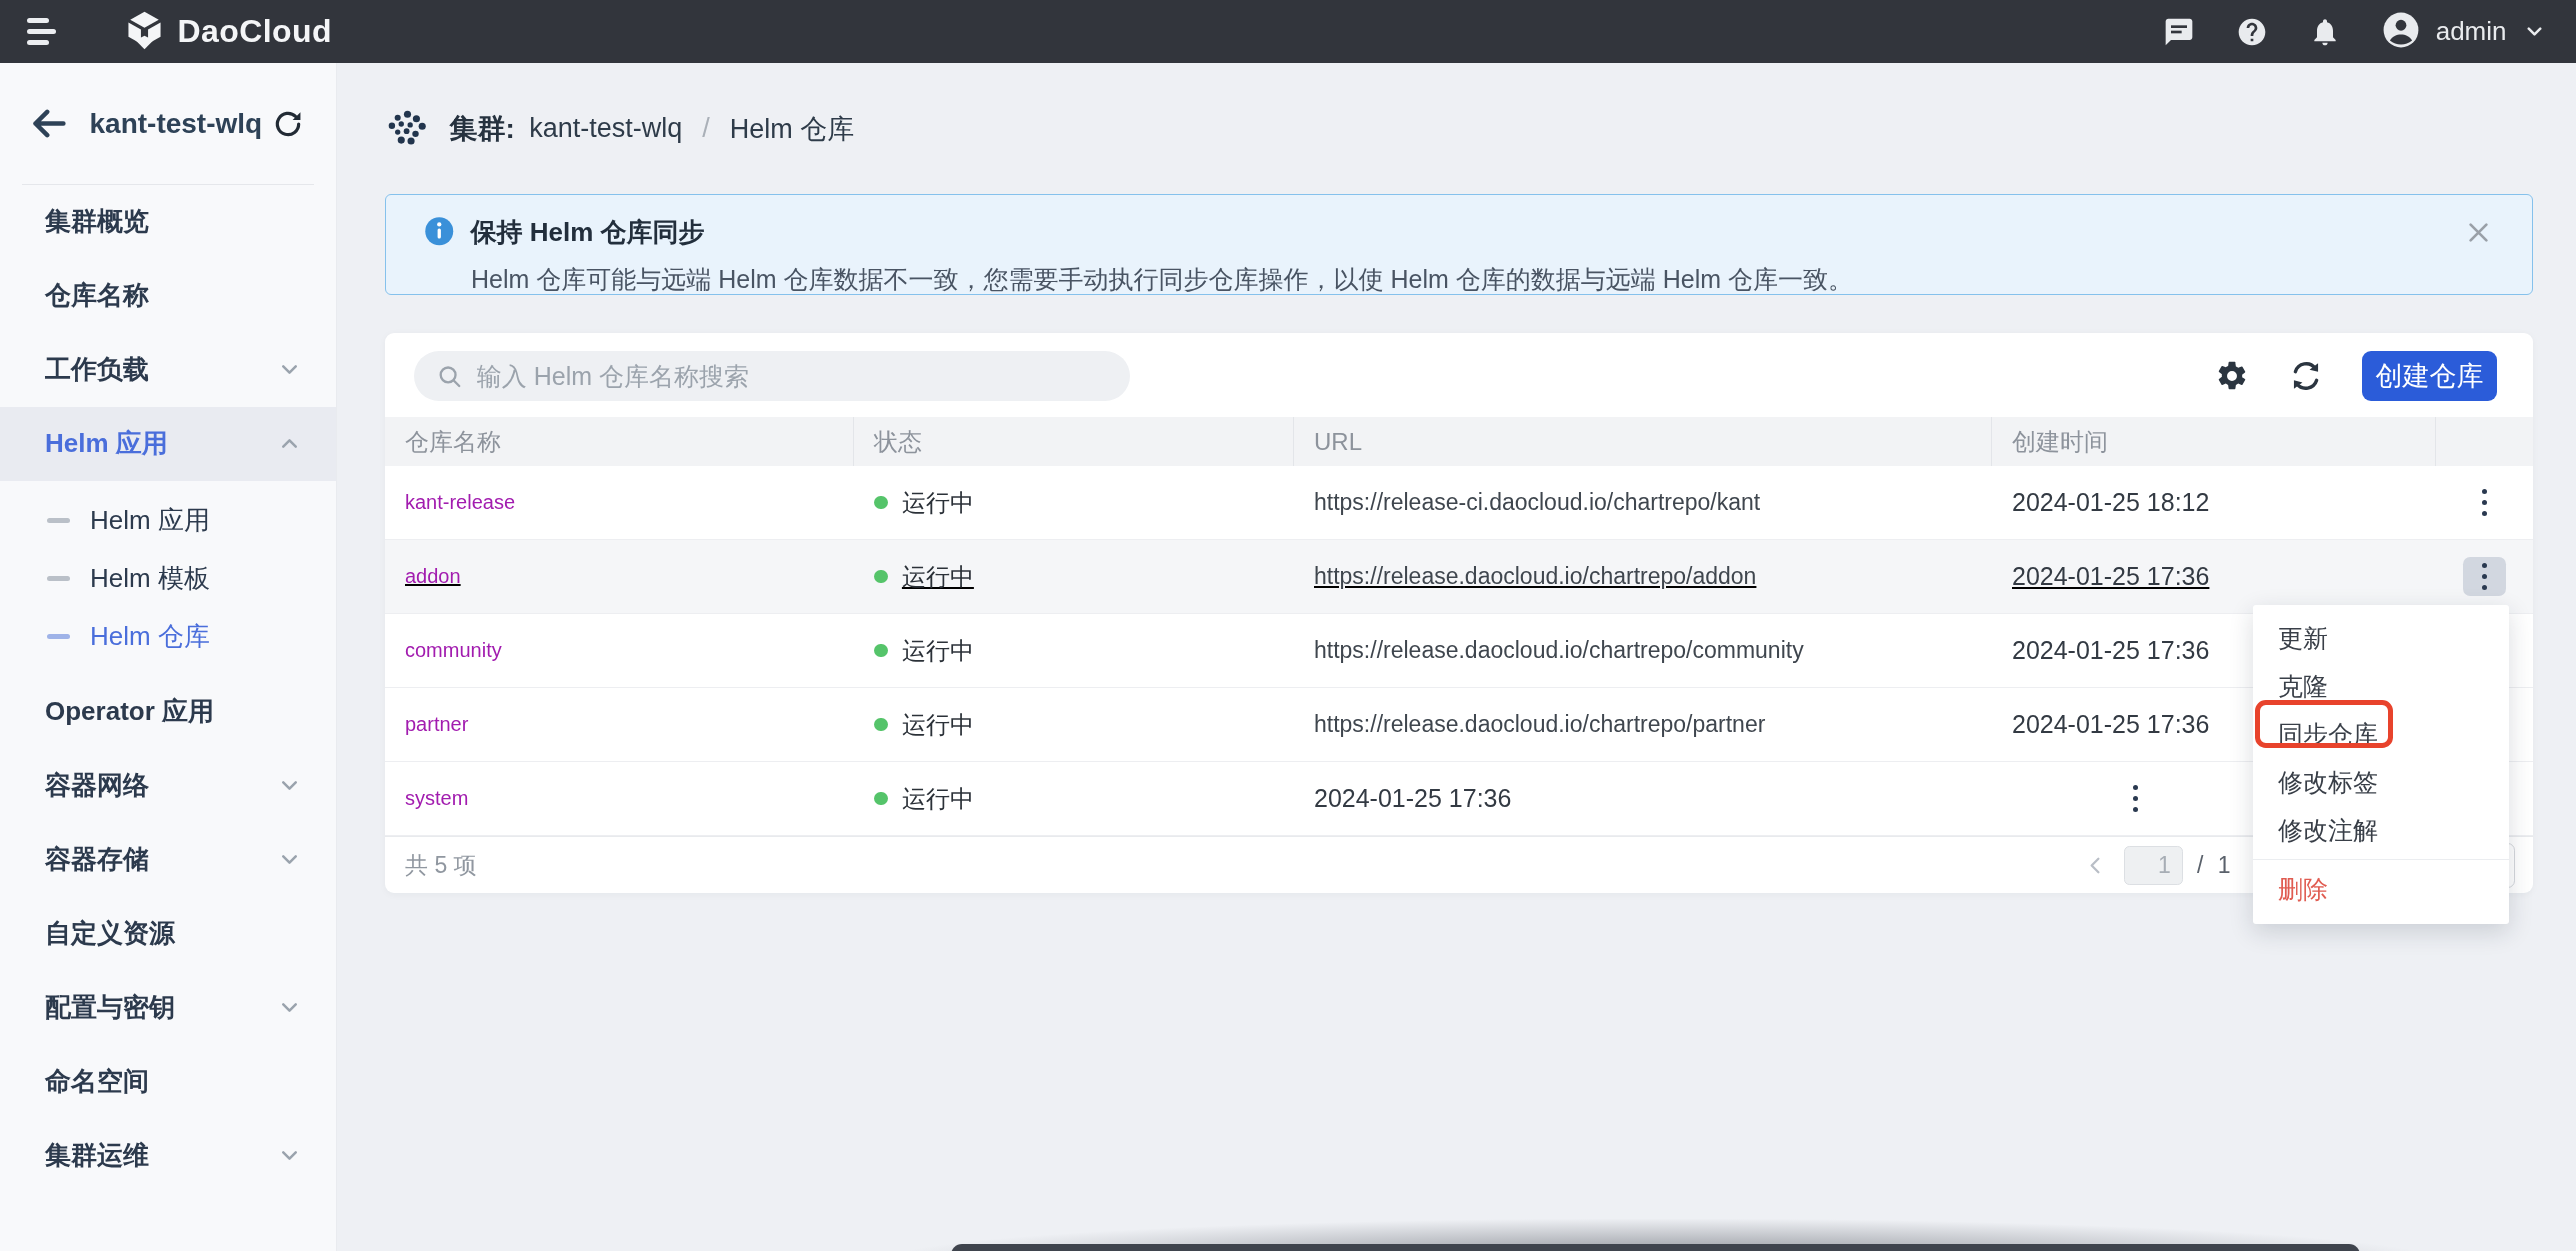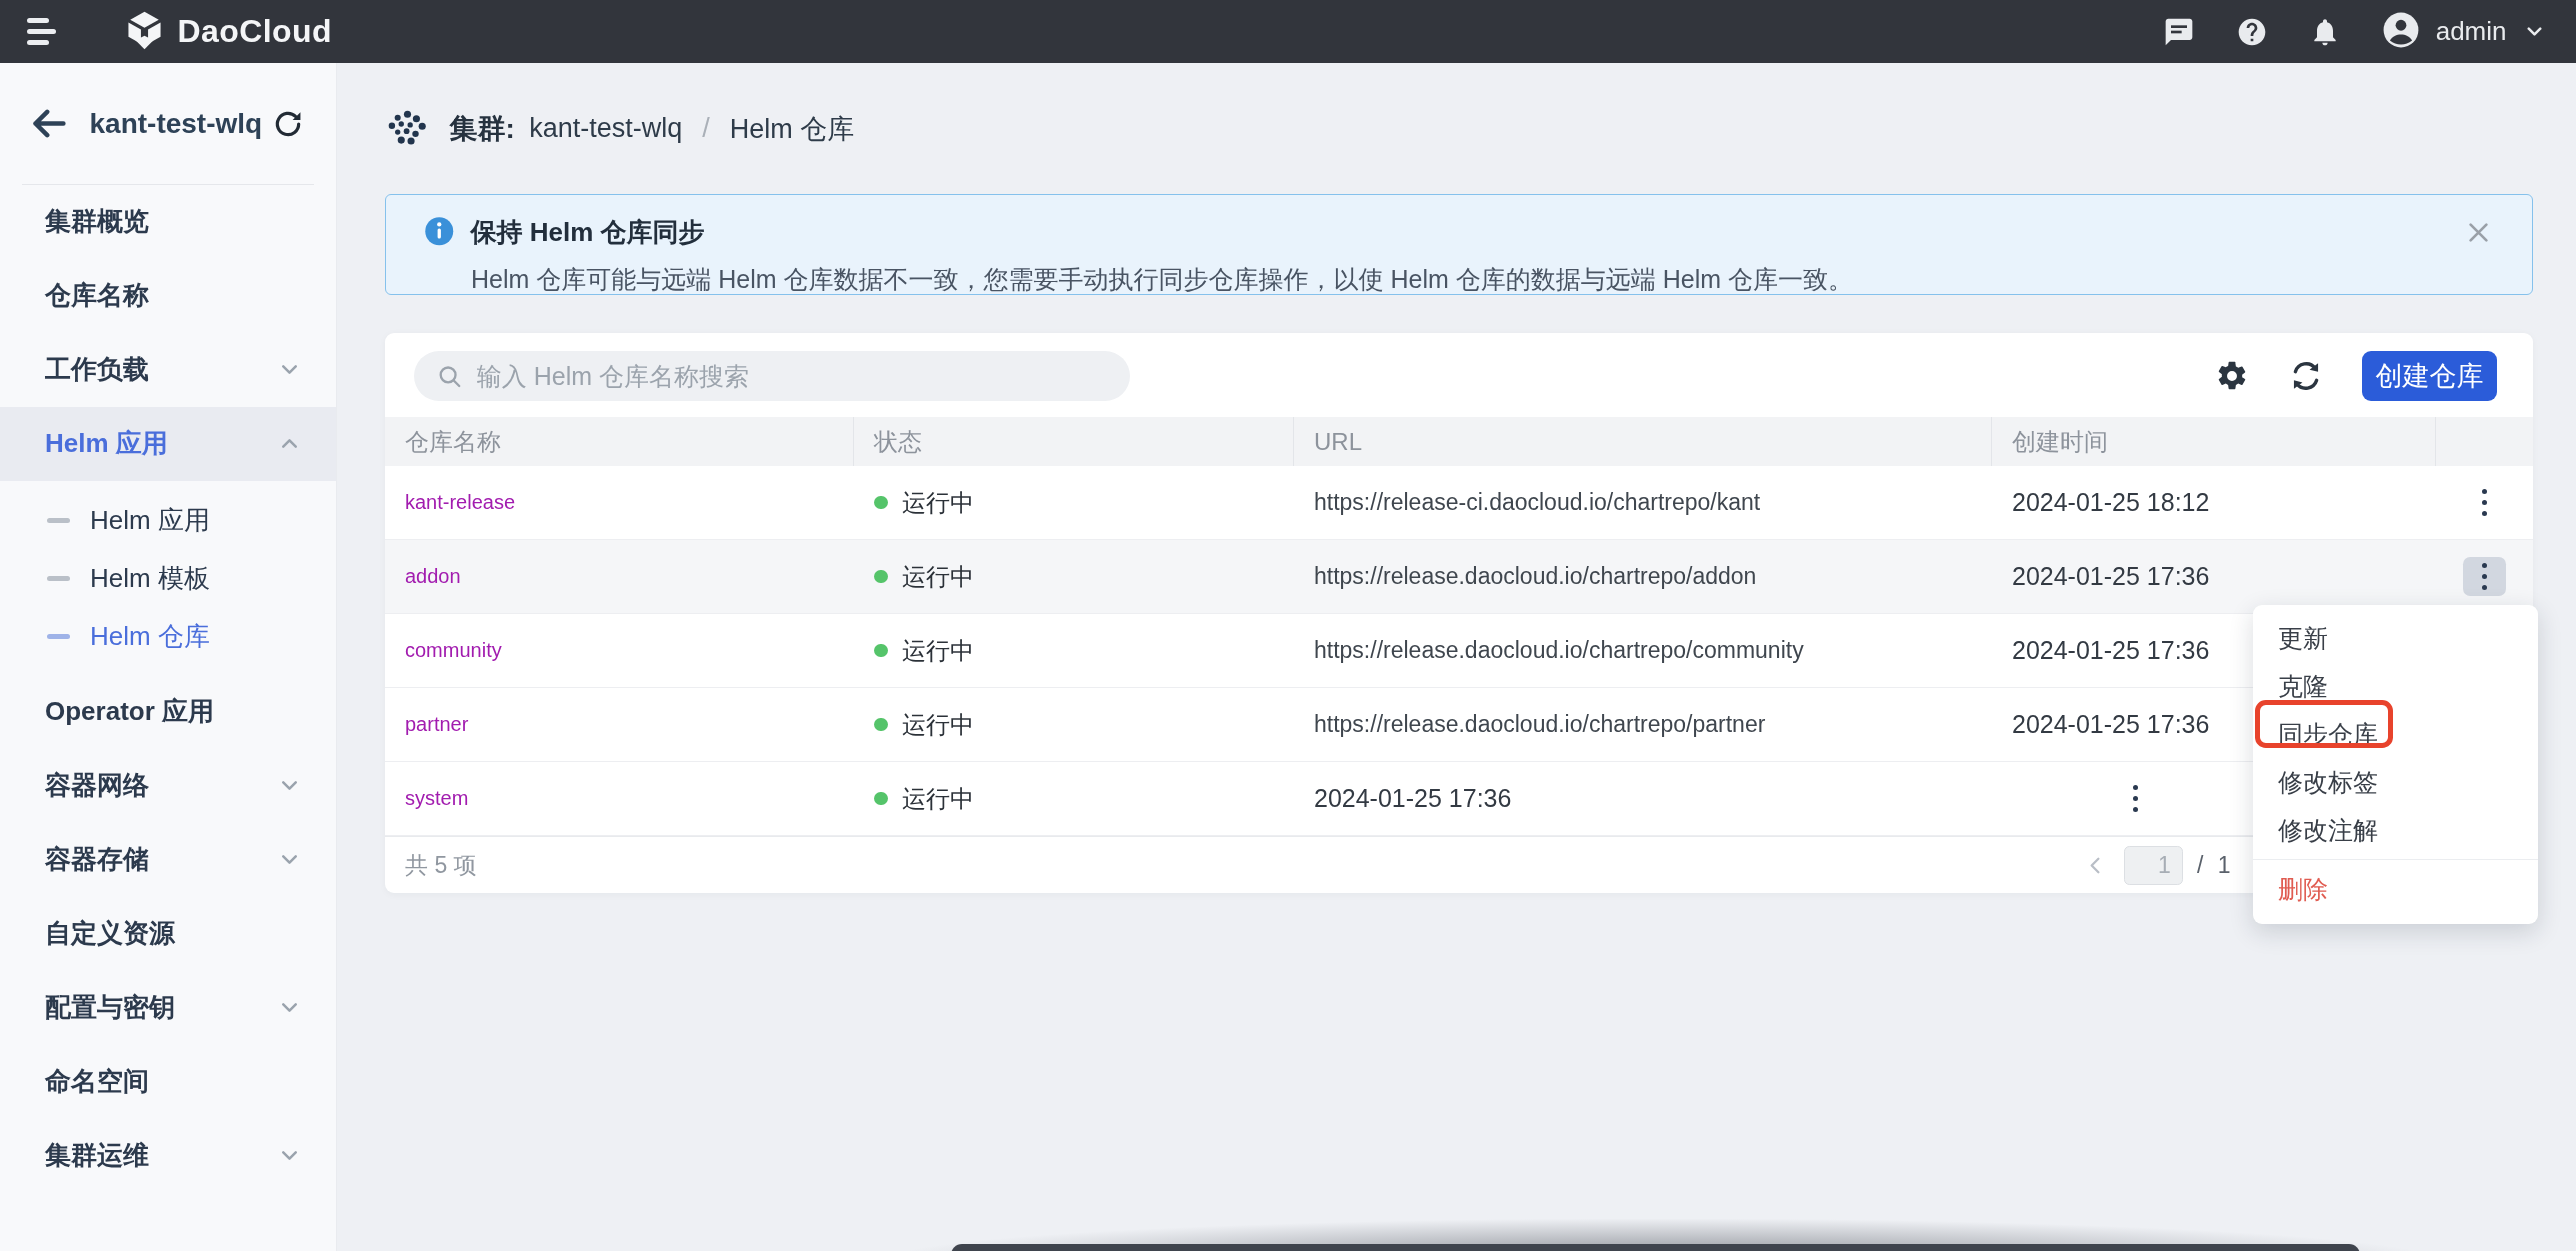--- a/index.html
+++ b/index.html
@@ -70,21 +70,21 @@
                  font-size:27px; font-weight:500; cursor:pointer; font-family:inherit; }
 
   .table { margin-top:16px; }
   .thead { display:flex; height:49px; background:#f2f3f5; align-items:center; }
   .th { font-size:24px; color:#8d939c; padding-left:20px; height:100%; display:flex; align-items:center;
         border-right:0.9px solid #e3e5e9; }
   .th:last-child { border-right:none; }
   .col-name { width:469px; } .col-status { width:440px; } .col-url { width:698px; }
   .col-time { width:444px; } .col-act { width:98px; flex:1; }
   .trow { display:flex; height:74px; align-items:center; border-bottom:0.9px solid #edeef1; cursor:pointer; }
-  .trow.hl { background:#f5f6f8; }
+  .trow.hl { background:#f5f6f8;text-decoration:underline; }
   .td { padding-left:20px; display:flex; align-items:center; height:100%; }
   .td-name { font-size:20px; color:#a21caf; }
   .dot { width:13.5px; height:13.5px; border-radius:50%; background:#55c46a; margin-right:14.4px; flex:0 0 auto; }
   .td-status { font-size:24px; color:#2b3138; }
   .td-url { font-size:23px; color:#3f464e; }
   .td-time { font-size:25px; color:#333a43; }
   .td-act { justify-content:center; padding-left:0; }
   .kebab { width:43px; height:39px; border-radius:7.2px; display:flex; flex-direction:column; align-items:center;
            justify-content:center; gap:5.4px; cursor:pointer; }
   .kebab i { width:5.4px; height:5.4px; border-radius:50%; background:#2a3950; display:block; }
@@ -95,21 +95,21 @@
   .pager { margin-left:auto; display:flex; align-items:center; gap:14.4px; }
   .pg-prev { width:27px; height:27px; display:flex; align-items:center; justify-content:center; cursor:pointer; }
   .pg-input { width:59px; height:39px; background:#eef0f2; border:0.9px solid #dcdfe3; border-radius:5.4px;
               font-size:23px; color:#a7adb5; text-align:right; padding-right:10.8px; outline:none; font-family:inherit; }
   .pg-sep { font-size:23px; color:#5a616b; }
   .pg-size { width:101px; height:45px; border:0.9px solid #d4d7dc; border-radius:7.2px; background:#fff;
              margin-left:169px; position:relative; cursor:pointer; }
   .pg-size svg { position:absolute; right:10.8px; top:14.4px; }
 
   
-  .ctx-menu { position:absolute; left:2253px; top:605px; width:285px; background:#fff; border-radius:9px;
+  .ctx-menu { position:absolute; left:2253px; top:605px; width:256px; background:#fff; border-radius:3px;
               box-shadow:0 7.2px 25px rgba(25,35,55,.16); padding:9px 0 10.8px; z-index:70; }
   .ctx-item { height:48px; display:flex; align-items:center; padding-left:25px; font-size:25px; color:#393f48;
               cursor:pointer; }
   .ctx-divider { height:0.9px; background:#ebedf0; margin:5.4px 0; }
   .ctx-item.danger { color:#e05c51; }
   .ctx-highlight { position:absolute; left:1.8px; top:95px; width:138px; height:48px;
                    border:5.4px solid #e8432c; border-radius:10.8px; pointer-events:none; }
 
   .bottom-shade { position:absolute; bottom:0; left:898px; width:1526px; height:32px; pointer-events:none;
                   background:radial-gradient(ellipse at 50% 130%, rgba(50,55,65,.55), rgba(50,55,65,0) 72%); }

